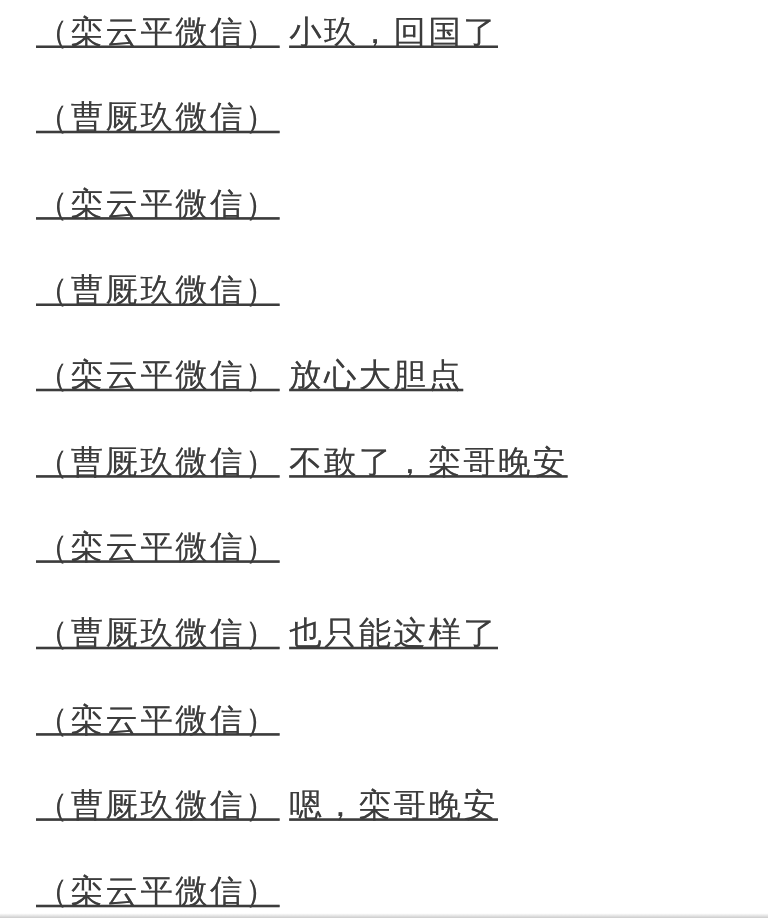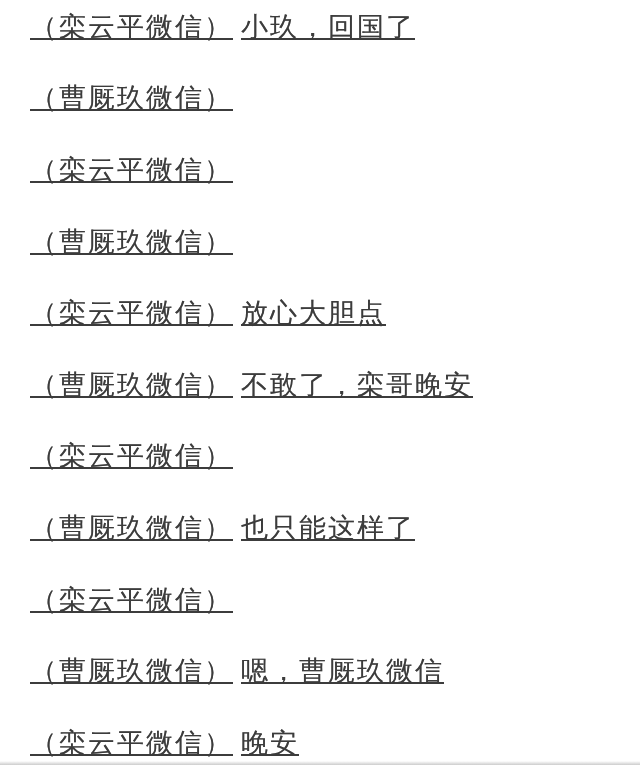--- a/index.html
+++ b/index.html
@@ -90,23 +90,22 @@
     <span class="speaker">（曹厩玖微信）</span>
     <span class="message">也只能这样了</span>
   </div>
 
   <div class="line">
     <span class="speaker">（栾云平微信）</span>
   </div>
 
   <div class="line">
     <span class="speaker">（曹厩玖微信）</span>
-    <span class="message">嗯，曹厩玖微信</span>
+    <span class="message">嗯，栾哥晚安</span>
   </div>
 
   <div class="line">
     <span class="speaker">（栾云平微信）</span>
-    <span class="message">晚安</span>
   </div>
 
 </div>
 
 <div class="bottom-edge"></div>
 
 </body></html>

